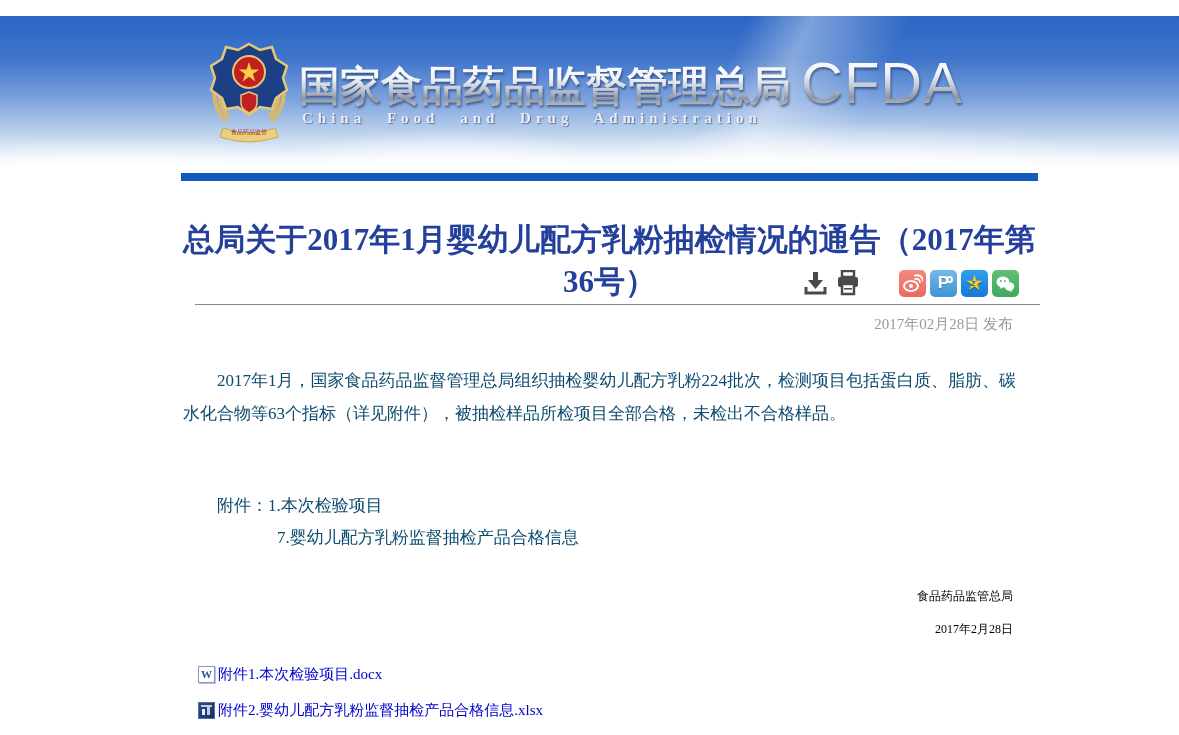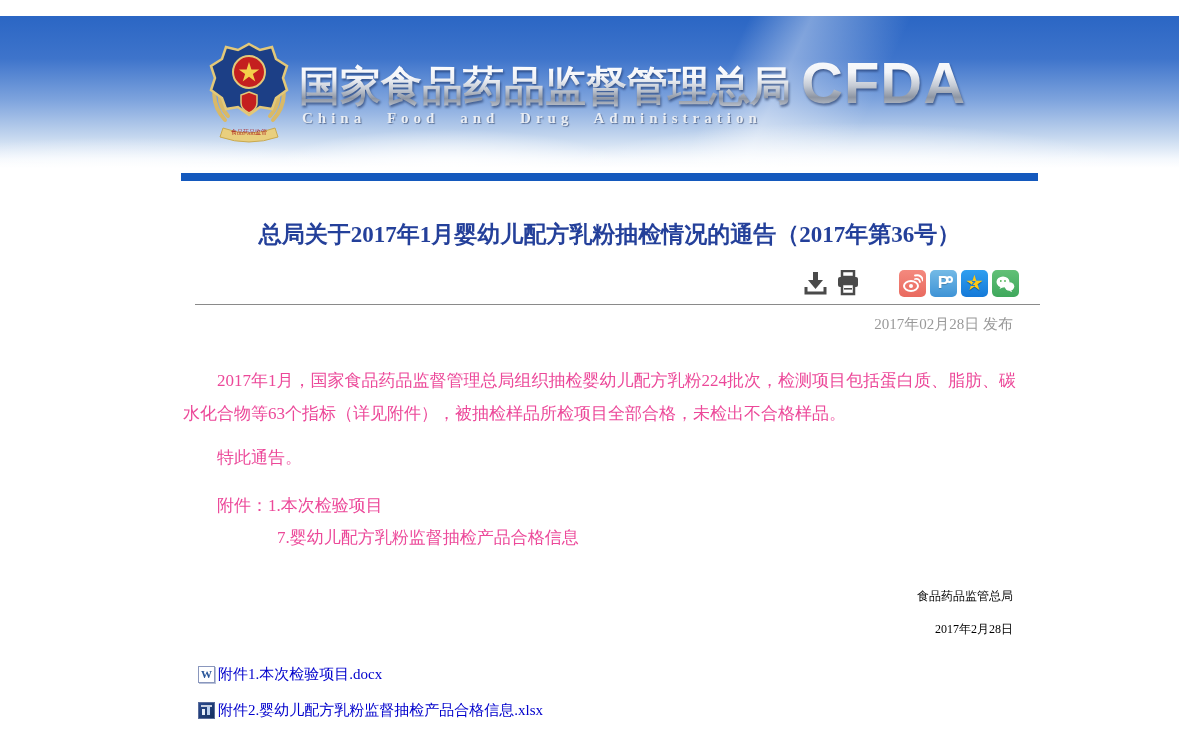--- a/index.html
+++ b/index.html
@@ -31,29 +31,29 @@
     position:absolute; left:299px; top:43px; font-size:41px; font-weight:bold;
     letter-spacing:0px; font-family:"Liberation Serif", serif; white-space:nowrap;
   }
   .org-en {
     position:absolute; left:302px; top:94px; font-size:15px; font-weight:bold;
     letter-spacing:5px; word-spacing:12px; color:#e9edf3; white-space:nowrap;
     text-shadow:1px 1px 1px rgba(40,60,100,.6);
     font-family:"Liberation Serif", serif;
   }
   .acronym {
-    position:absolute; left:801px; top:33px; font-size:58px; font-weight:bold;
+    position:absolute; left:801px; top:33px; font-size:58px; font-weight:normal;
     letter-spacing:1px; font-family:"Liberation Sans", sans-serif;
   }
   .top-bar { position:absolute; left:181px; top:157px; width:857px; height:8px; background:#1459bd; }
 
   
   .article-title {
     position:absolute; left:181px; top:203px; width:857px; text-align:center;
-    font-size:23px; font-weight:bold; color:#24409a; font-family:"Liberation Serif", serif;
+    font-size:31px; font-weight:bold; color:#24409a; font-family:"Liberation Serif", serif;
   }
   .tools { position:absolute; top:253px; left:803px; display:flex; align-items:center; }
   .tool-btn { width:24px; height:28px; margin-right:9px; cursor:pointer; display:flex; align-items:center; justify-content:center; }
   .share-group { display:flex; margin-left:26px; }
   .share-btn {
     width:27px; height:27px; border-radius:5px; margin-left:4px; cursor:pointer;
     display:flex; align-items:center; justify-content:center; position:relative; overflow:hidden;
   }
   .share-weibo  { background:linear-gradient(180deg,#f4897e,#e96a5f); }
   .share-p      { background:linear-gradient(180deg,#74bae6,#3e93d6); }
@@ -63,21 +63,21 @@
   .p-ring  { position:absolute; right:4px; top:6px; width:7px; height:7px; border:2px solid #fff; border-radius:50%; }
   .qzone-star { font-size:21px; color:#ffc913; line-height:1; text-shadow:0 1px 1px rgba(0,0,0,.35); font-family:"DejaVu Sans", sans-serif; }
   .qzone-z { position:absolute; left:10px; top:8px; font-size:9px; font-weight:bold; font-style:italic; color:#1479d8; font-family:"Liberation Sans", sans-serif; }
 
   .tools-divider { position:absolute; left:195px; top:288px; width:845px; height:1px; background:#8a8a8a; }
   .date-line {
     position:absolute; left:181px; top:299px; width:832px; text-align:right;
     font-size:15px; color:#999999; font-family:"Liberation Serif", serif;
   }
 
-  .body-text { position:absolute; left:183px; width:847px; font-size:17px; line-height:33px; color:#ec4899; font-family:"Liberation Serif", serif; }
+  .body-text { position:absolute; left:183px; width:847px; font-size:17px; line-height:33px; color:#0c4a6e; font-family:"Liberation Serif", serif; }
   .p1 { top:348px; text-indent:2em; }
   .p2 { top:425px; text-indent:2em; }
   .p3 { top:473px; text-indent:2em; }
   .p4 { top:505px; padding-left:94px; }
 
   .signature { position:absolute; left:181px; width:832px; text-align:right; font-size:12px; color:#000; font-family:"Liberation Serif", serif; }
   .signer { top:572px; }
   .sign-date { top:605px; }
 
   .attach-row { position:absolute; left:198px; display:flex; align-items:center; }
@@ -173,21 +173,20 @@
         </svg>
       </div>
     </div>
   </div>
 
   <div class="tools-divider"></div>
 
   <div class="date-line">2017年02月28日  发布</div>
 
   <p class="body-text p1">2017年1月，国家食品药品监督管理总局组织抽检婴幼儿配方乳粉224批次，检测项目包括蛋白质、脂肪、碳水化合物等63个指标（详见附件），被抽检样品所检项目全部合格，未检出不合格样品。</p>
-  <p class="body-text p2">特此通告。</p>
   <p class="body-text p3">附件：1.本次检验项目</p>
   <p class="body-text p4">7.婴幼儿配方乳粉监督抽检产品合格信息</p>
 
   <div class="signature signer">食品药品监管总局</div>
   <div class="signature sign-date">2017年2月28日</div>
 
   <div class="attach-row attach-1">
     <span class="file-icon word-icon">
         <span>W</span>
       </span>

